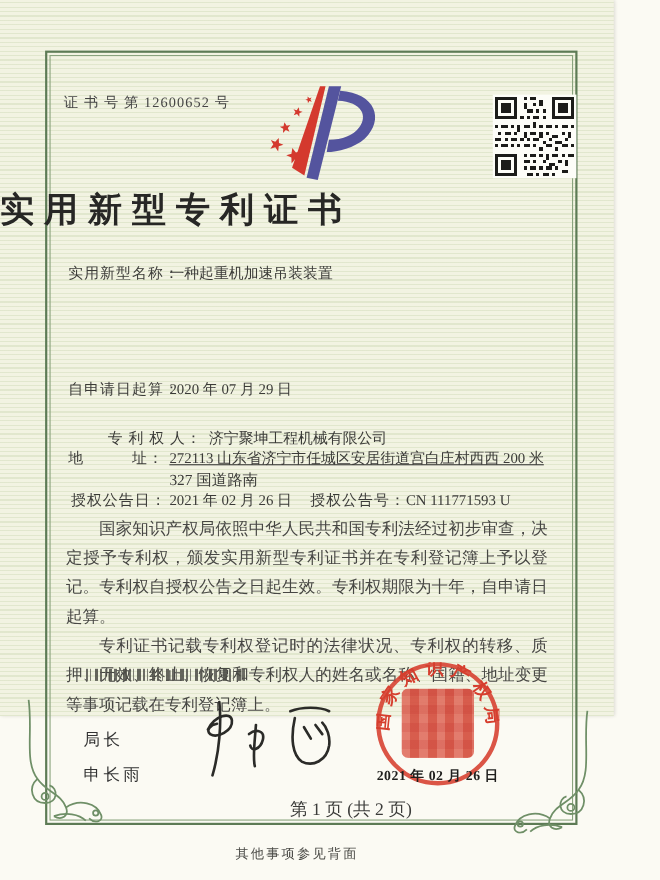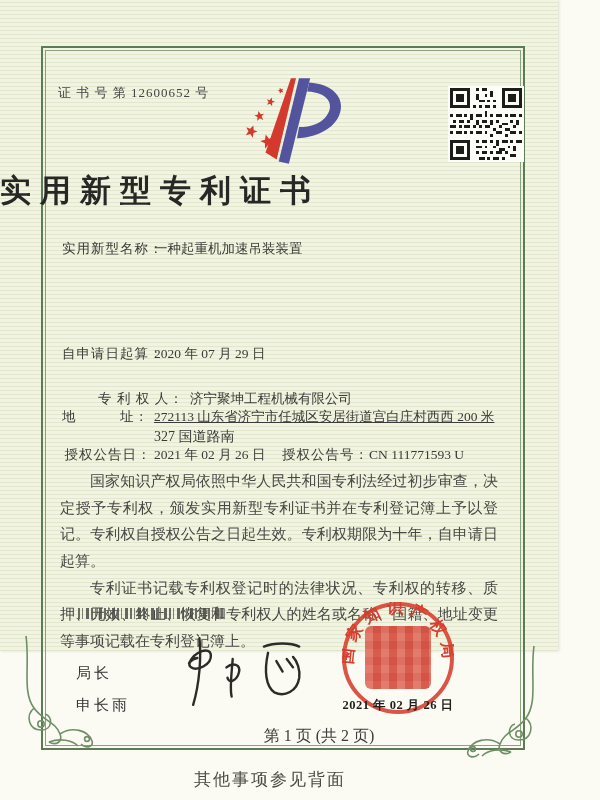--- a/index.html
+++ b/index.html
@@ -62,21 +62,21 @@
   .seal-text { position:absolute; inset:0; }
   .seal-mosaic { position:absolute; left:23px; top:24px; width:66px; height:63px; border-radius:6px;
     background-image:
       repeating-linear-gradient(0deg, rgba(238,154,142,0.95) 0 8px, rgba(226,101,88,0.75) 8px 16px),
       repeating-linear-gradient(90deg, #f0b7aa 0 8px, #e4806f 8px 16px);
     background-blend-mode:multiply; opacity:.92; }
   .seal-date { position:absolute; left:336px; top:697px; width:124px; text-align:center;
     font-size:12.5px; font-weight:bold; letter-spacing:.5px; color:#1f1f1d; }
 
   .page-info { position:absolute; left:0; top:726px; width:558px; text-align:center; font-size:16px; color:#3c3c3a;margin-left:40px; }
-  .back-note { position:absolute; left:0; top:768px; width:540px; text-align:center; font-size:17px; color:#4a4a46; letter-spacing:2px; }
+  .back-note { position:absolute; left:0; top:768px; width:540px; text-align:center; font-size:12px; color:#4a4a46; letter-spacing:2px; }
 </style>
 </head>
 <body>
 
 <div class="paper">
 
   <div class="frame"></div>
 
   <svg class="flourish bl" viewBox="0 0 92 112">
     <g fill="none" stroke="#6f8f67" stroke-width="1.6">

